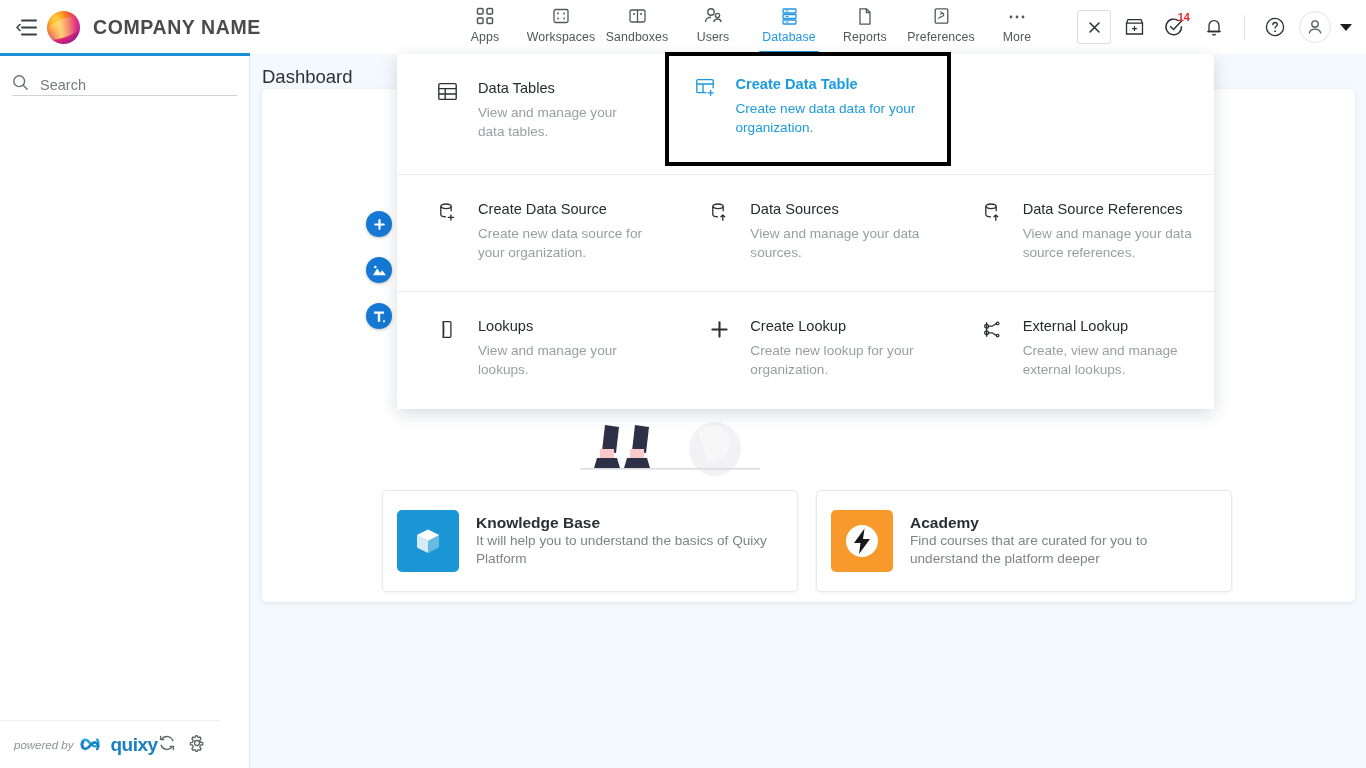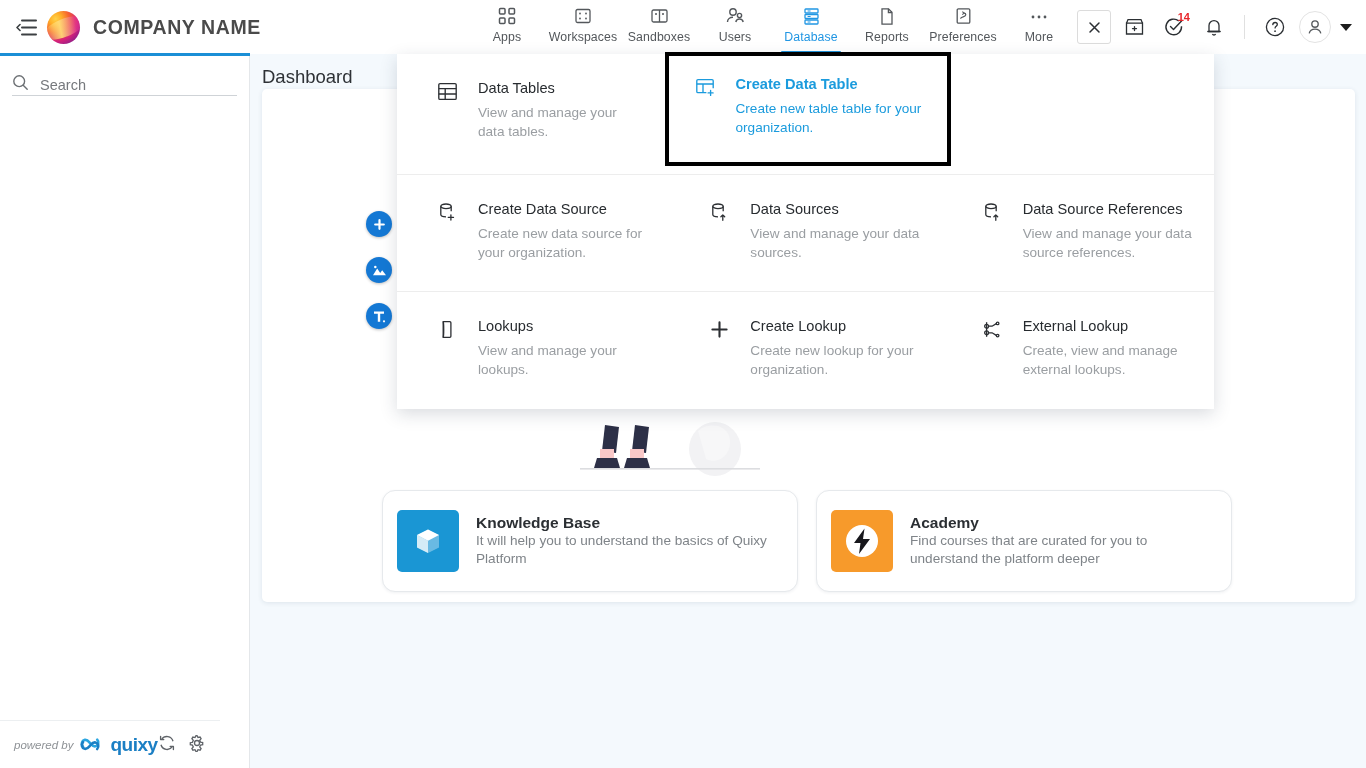--- a/index.html
+++ b/index.html
@@ -29,21 +29,21 @@
     content: ""; position: absolute; left: -16%; top: 26%;
     width: 132%; height: 54%;
     background: linear-gradient(100deg, rgba(255,255,255,.0) 6%, rgba(255,220,120,.92) 42%, rgba(230,60,150,.55) 76%, rgba(255,255,255,0) 100%);
     border-radius: 50%; transform: rotate(-22deg);
   }
   .brand-name {
     margin-left: 13px; font-size: 19.5px; font-weight: bold;
     letter-spacing: .6px; color: #4a4a4a;
   }
   .navmenu {
-    position: absolute; left: 469px; top: 0; height: 54px;
+    position: absolute; left: 447px; top: 0; height: 54px;
     display: flex; align-items: flex-end;
   }
   .navitem {
     width: 76px; height: 54px; padding-top: 5px;
     display: flex; flex-direction: column; align-items: center;
     cursor: pointer; color: #53575b; position: relative;
   }
   .navitem .ico { height: 22px; display: flex; align-items: center; justify-content: center; }
   .navitem .lbl { font-size: 12.3px; margin-top: 3px; letter-spacing: .1px; }
   .navitem.active { color: #2196e3; }
@@ -117,21 +117,21 @@
   .fab {
     width: 26px; height: 26px; border-radius: 50%; background: #1478d4;
     display: flex; align-items: center; justify-content: center;
     color: #fff; cursor: pointer; box-shadow: 0 1px 3px rgba(0,0,0,.25);
   }
   .illus { position: absolute; left: 310px; top: 330px; width: 200px; height: 62px; }
   
   .cards-row { position: absolute; left: 120px; top: 401px; display: flex; gap: 18px; }
   .infocard {
     width: 416px; height: 102px; background: #fff; border: 1px solid #e6e9ec;
-    border-radius: 13px; display: flex; align-items: center; padding: 16px 14px;
+    border-radius: 5px; display: flex; align-items: center; padding: 16px 14px;
     box-shadow: 0 1px 3px rgba(40,60,90,.07); cursor: pointer;
   }
   .infoicon {
     width: 62px; height: 62px; border-radius: 5px; flex: 0 0 62px;
     display: flex; align-items: center; justify-content: center;
   }
   .infotext { margin-left: 17px; }
   .infotitle { font-size: 15.5px; font-weight: bold; color: #2b2f33; }
   .infodesc { font-size: 13.6px; color: #7f8489; margin-top: 0; line-height: 1.36; max-width: 300px; }
   
@@ -436,21 +436,21 @@
       <div class="ddcell highlight">
         <span class="dd-ico">
           <svg width="21" height="21" viewBox="0 0 21 21" fill="none" stroke="currentColor" stroke-width="1.35">
             <path d="M18.2 11.3V3.8a1.2 1.2 0 0 0-1.2-1.2H3a1.2 1.2 0 0 0-1.2 1.2v10.6A1.2 1.2 0 0 0 3 15.6h8.4"></path>
             <path d="M1.8 7h16.4M8 7v8.6"></path>
             <path d="M15.6 13.4v5M13.1 15.9h5" stroke-linecap="round"></path>
           </svg>
         </span>
         <span class="dd-body">
           <span class="dd-title" style="display:block">Create Data Table</span>
-          <span class="dd-desc" style="display:block">Create new table table for your organization.</span>
+          <span class="dd-desc" style="display:block">Create new data data for your organization.</span>
         </span>
       </div>
     </div>
 
     <div class="ddcell r1 empty"></div>
   </div>
 
   <div class="ddrow">
     <div class="ddcell r2">
       <span class="dd-ico">

